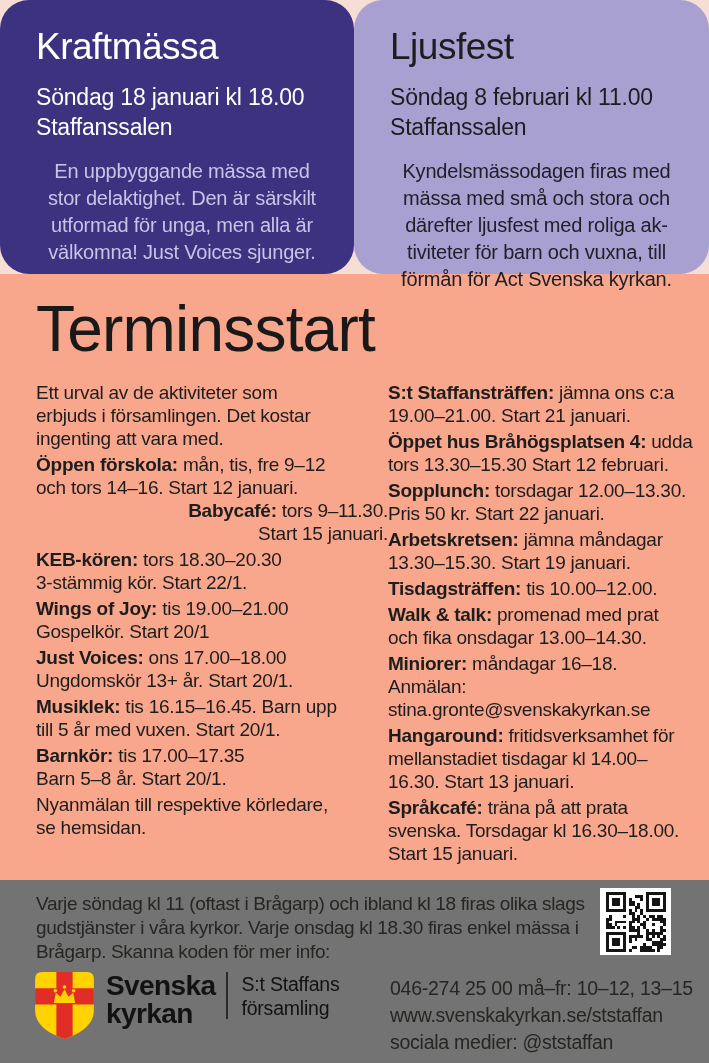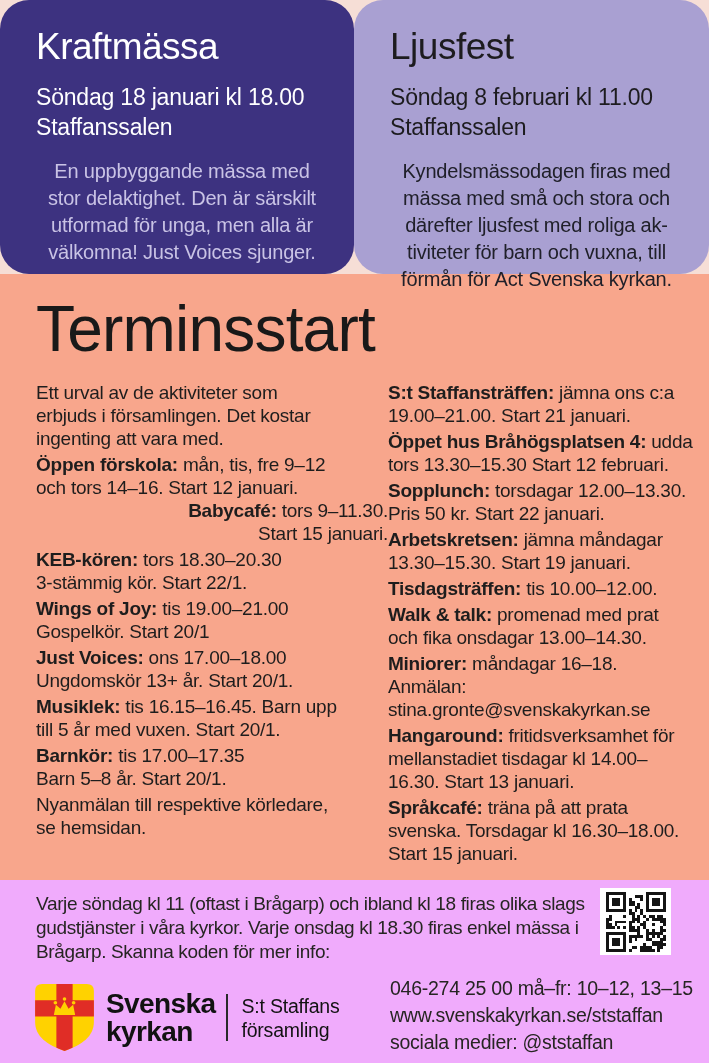--- a/index.html
+++ b/index.html
@@ -27,27 +27,27 @@
   .terminsstart{box-sizing:border-box;height:606px;background:#f8a68c;padding:20px 10px 0 36px;}
   .terminsstart h2{margin:0;font-size:64px;font-weight:500;line-height:1.1;letter-spacing:-0.8px;color:#191919;}
   .columns{display:flex;margin-top:17px;}
   .col-left{width:352px;flex:none;}
   .col-right{flex:1;}
   .act{margin:0 0 3px;font-size:19px;line-height:23px;white-space:pre-line;letter-spacing:-0.25px;color:#1e1d1d;}
   .act b{font-weight:700;}
   .act.tight{margin-top:-3px;text-align:right;}
   .act.spaced{margin-top:19px;}
   
-  .footer{position:relative;height:183px;background:#f0abfc;}
+  .footer{position:relative;height:183px;background:#737373;}
   .notice{position:absolute;left:36px;top:12px;margin:0;width:556px;
     font-size:19px;line-height:24px;white-space:pre-line;letter-spacing:-0.35px;color:#262522;}
   .qr-box{position:absolute;left:600px;top:8px;width:71px;height:67px;background:#ffffff;
     display:flex;align-items:center;justify-content:center;}
   .qr-box svg{width:60px;height:60px;display:block;}
-  .brand{position:absolute;left:35px;top:104px;display:flex;align-items:center;}
+  .brand{position:absolute;left:35px;top:92px;display:flex;}
   .shield{width:59px;height:67px;flex:none;}
   .wordmark{margin-left:12px;font-weight:700;font-size:28px;line-height:28px;letter-spacing:-0.6px;color:#121212;}
   .brand-divider{width:2px;height:47px;background:#2a2a2a;margin:0 13px 0 11px;}
   .parish{font-size:19.5px;line-height:24px;letter-spacing:-0.2px;color:#121212;}
   .contact{position:absolute;left:390px;top:95px;}
   .contact p{margin:0;font-size:19.5px;line-height:27px;letter-spacing:-0.25px;color:#262522;}
 </style>
 </head>
 <body>
 

